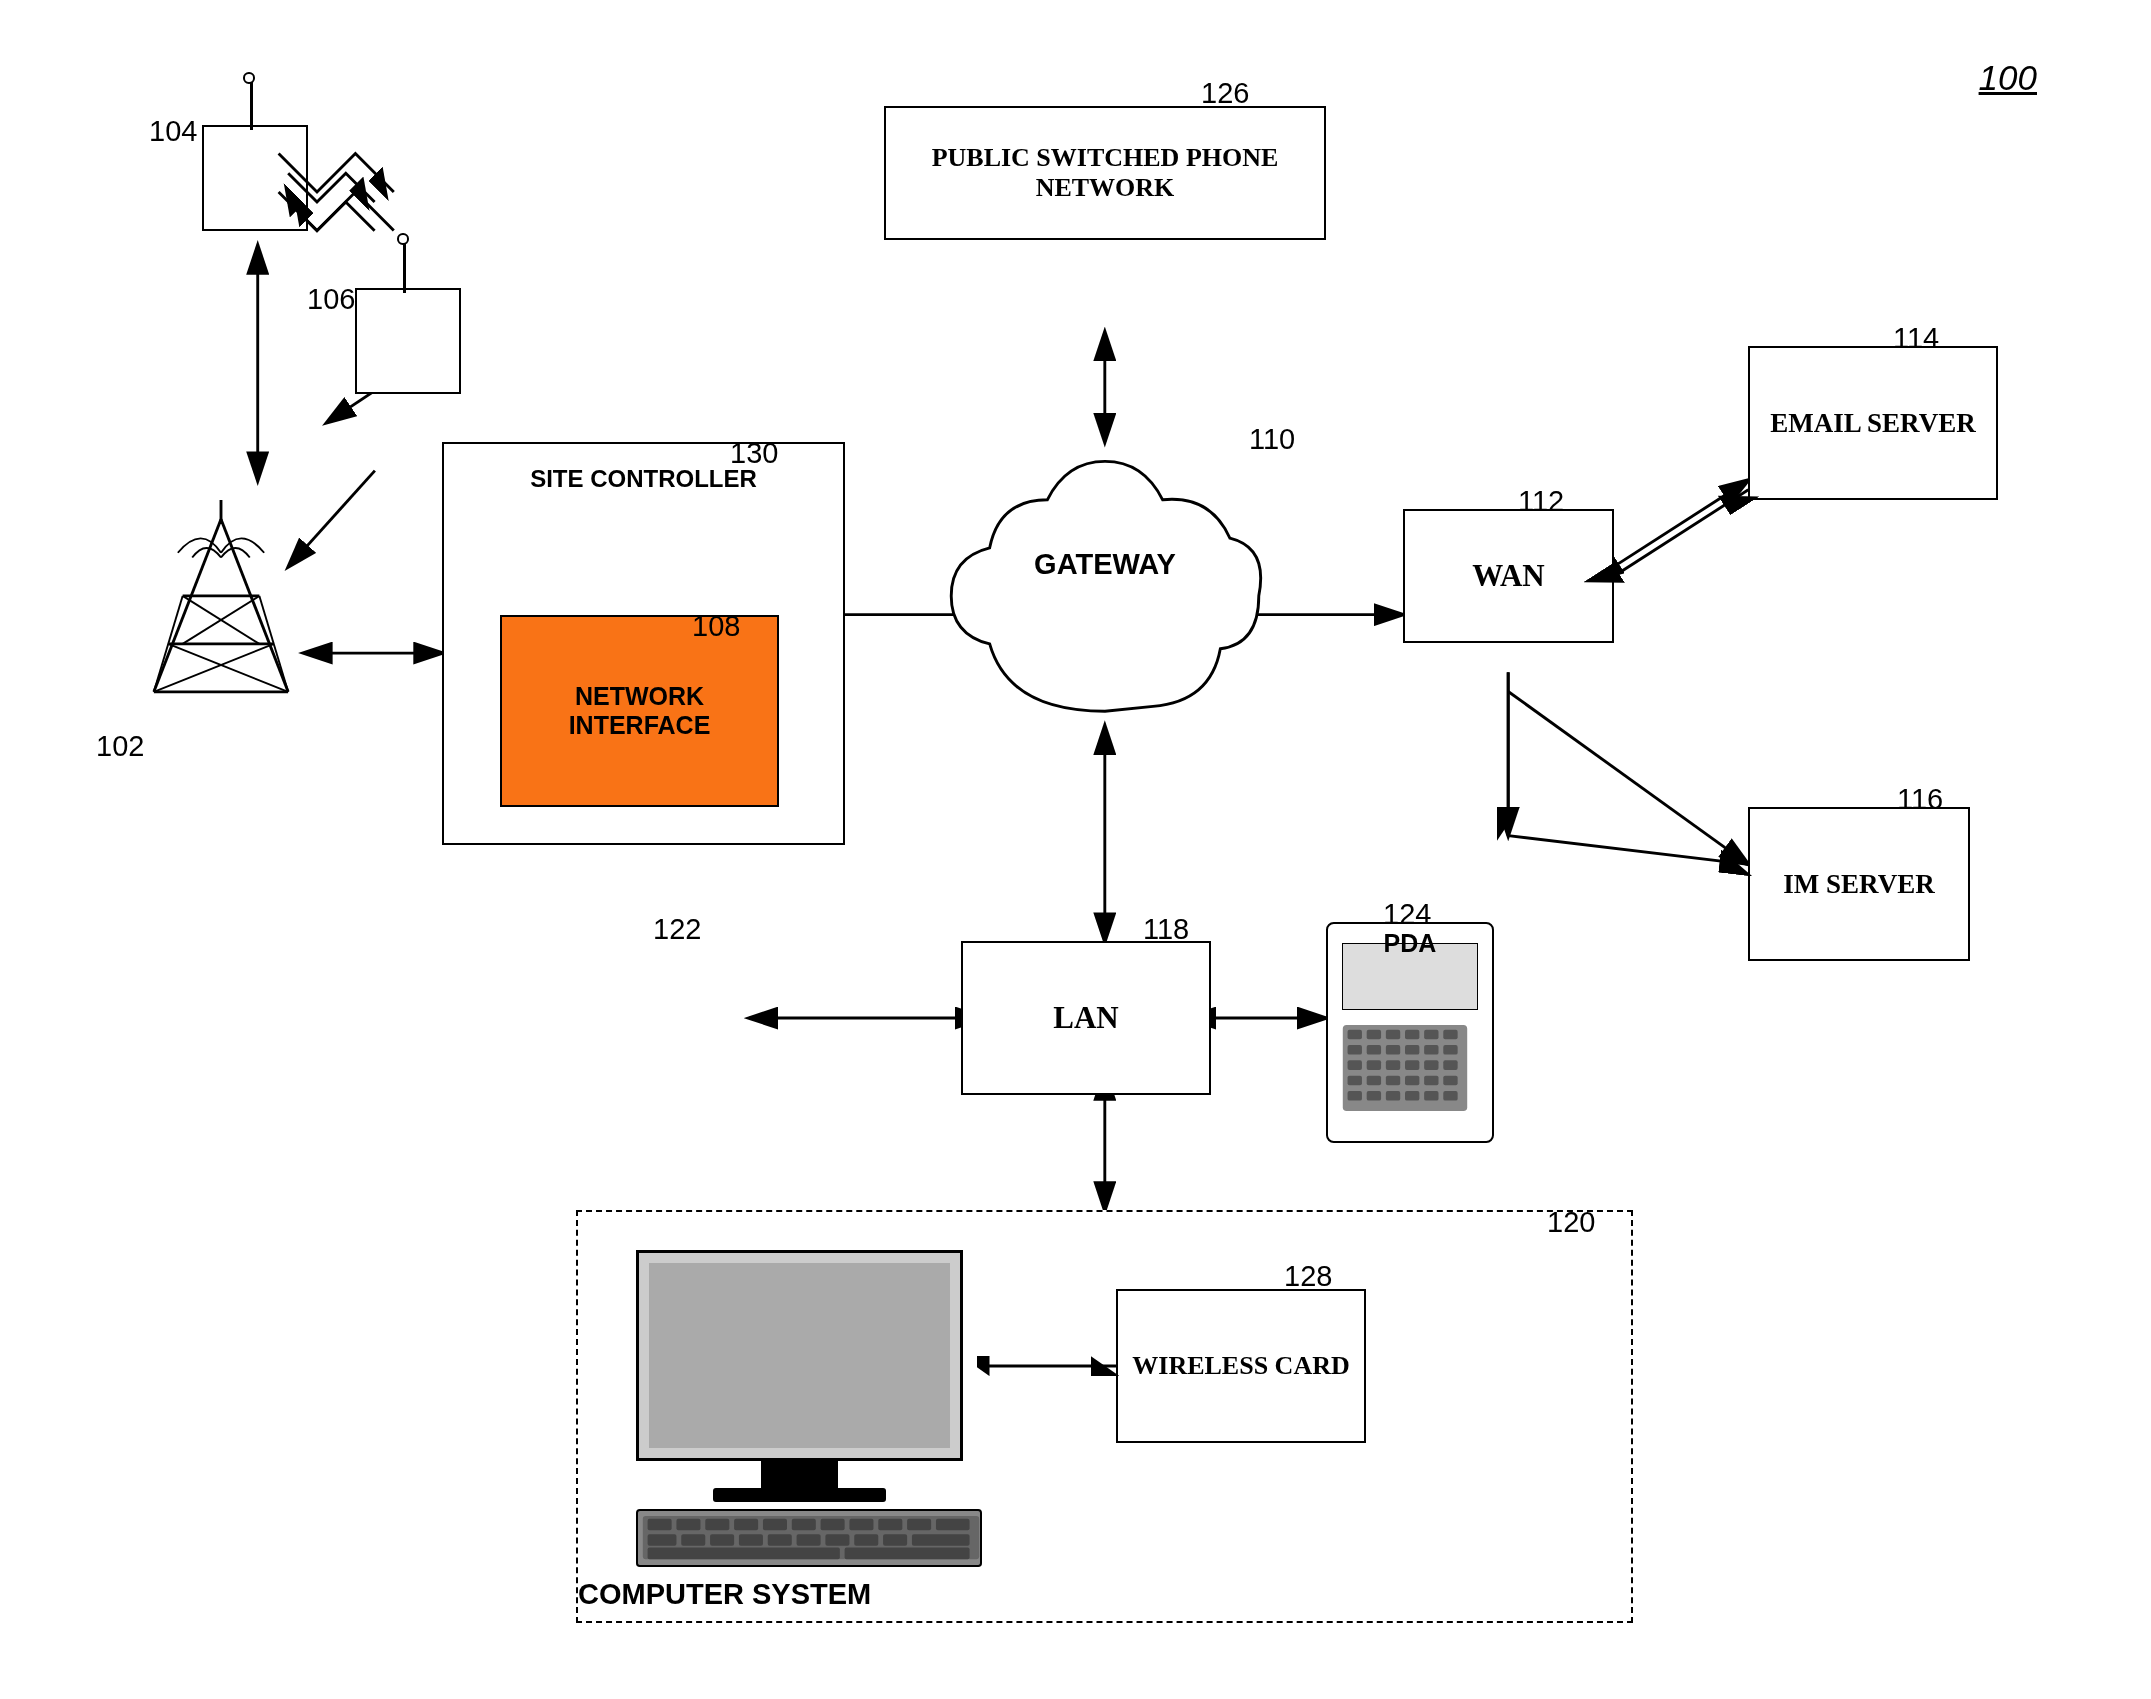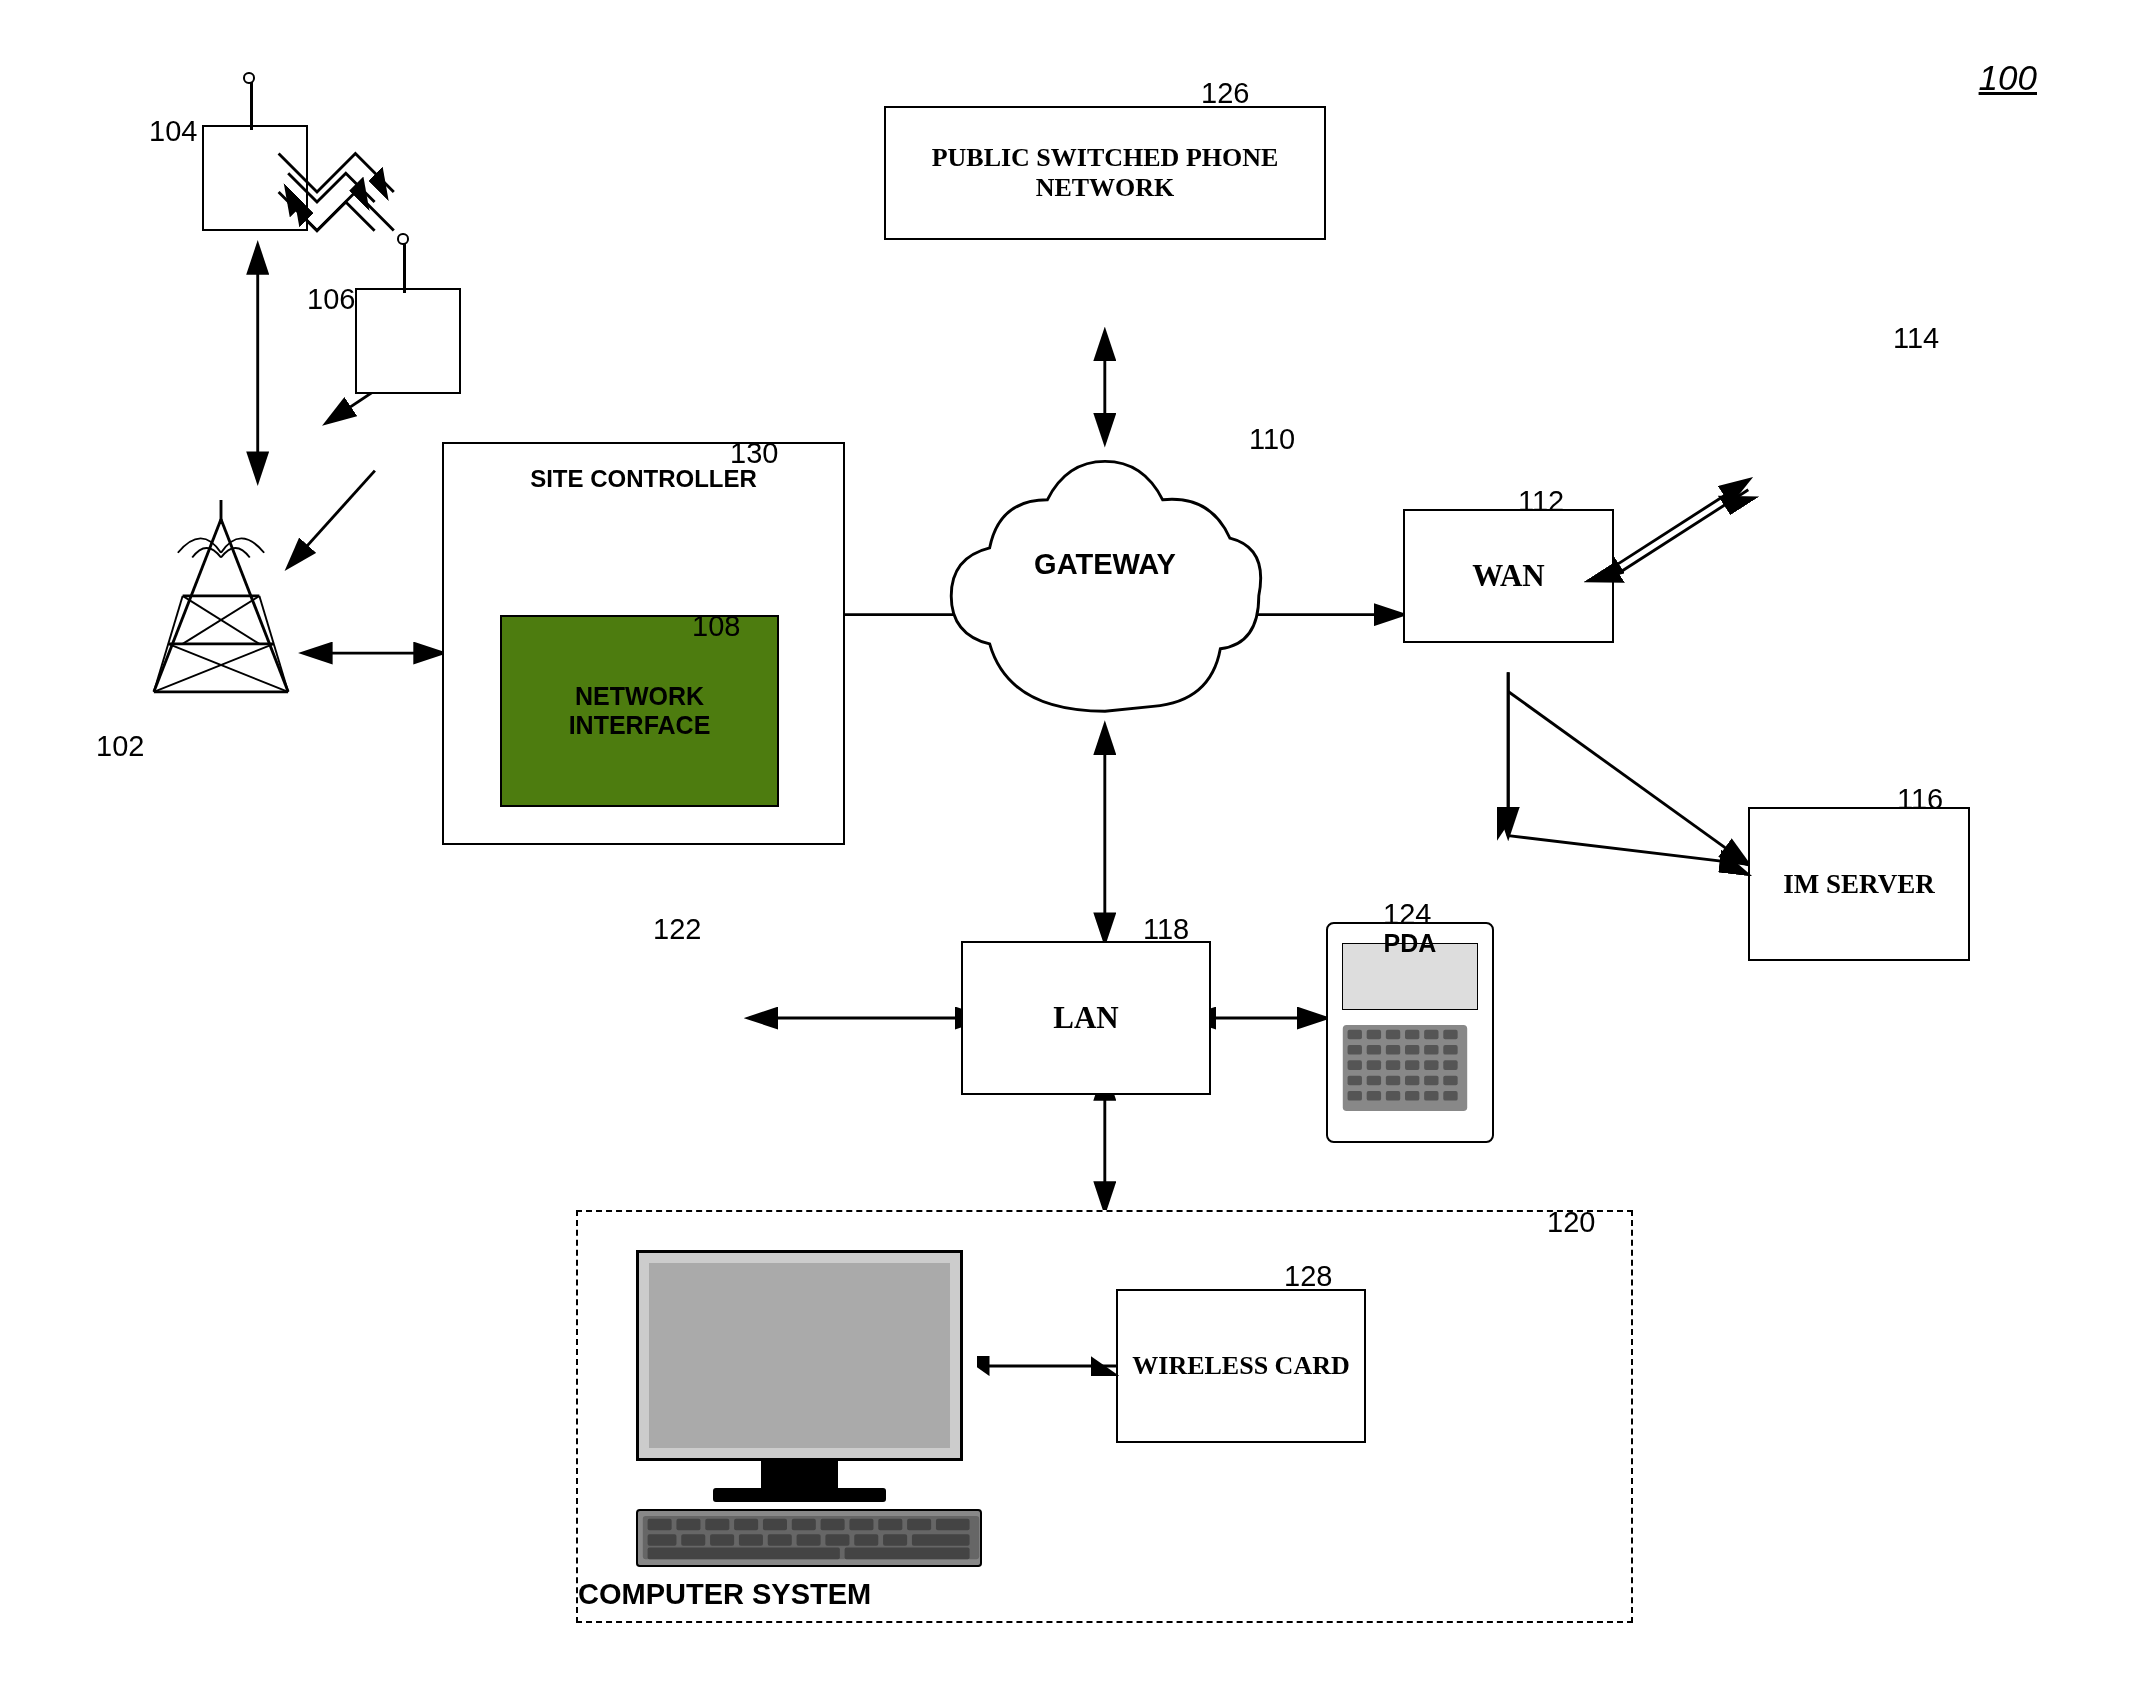--- a/index.html
+++ b/index.html
@@ -46,21 +46,21 @@
       position: absolute;
     }
     .site-controller-outer {
       position: absolute;
       border: 2.9px solid #000;
       background: #fff;
     }
     .network-interface-inner {
       position: absolute;
       border: 2.9px solid #000;
-      background: #4d7c0f;
+      background: #f97316;
       display: flex;
       align-items: center;
       justify-content: center;
       text-align: center;
       font-weight: bold;
       font-size: 27px;
     }
     .dashed-box {
       position: absolute;
       border: 2.9px dashed #000;
@@ -219,20 +219,21 @@
         Q290,270 230,275
         Z" stroke="#000" stroke-width="3" fill="#fff"></path>
     </svg>
     <div style="position:absolute; top:106px; left:0; right:0; text-align:center; font-weight:bold; font-size:29px;">GATEWAY</div>
   </div>
   <div class="label" style="left: 1249px; top: 423px;">110</div>
 
   <div class="node" style="left: 1403px; top: 509px; width: 211px; height: 134px; font-size:31px;">WAN</div>
   <div class="label" style="left: 1518px; top: 485px;">112</div>
 
+  <div class="node" style="left: 1748px; top: 346px; width: 250px; height: 154px; font-size:27px;">EMAIL SERVER</div>
   <div class="label" style="left: 1893px; top: 322px;">114</div>
 
   <div class="node" style="left: 1748px; top: 807px; width: 222px; height: 154px; font-size:27px;">IM SERVER</div>
   <div class="label" style="left: 1897px; top: 783px;">116</div>
 
   <div class="node" style="left: 961px; top: 941px; width: 250px; height: 154px; font-size:31px;">LAN</div>
   <div class="label" style="left: 1143px; top: 913px;">118</div>
 
   <div class="label" style="left: 653px; top: 913px;">122</div>
 

